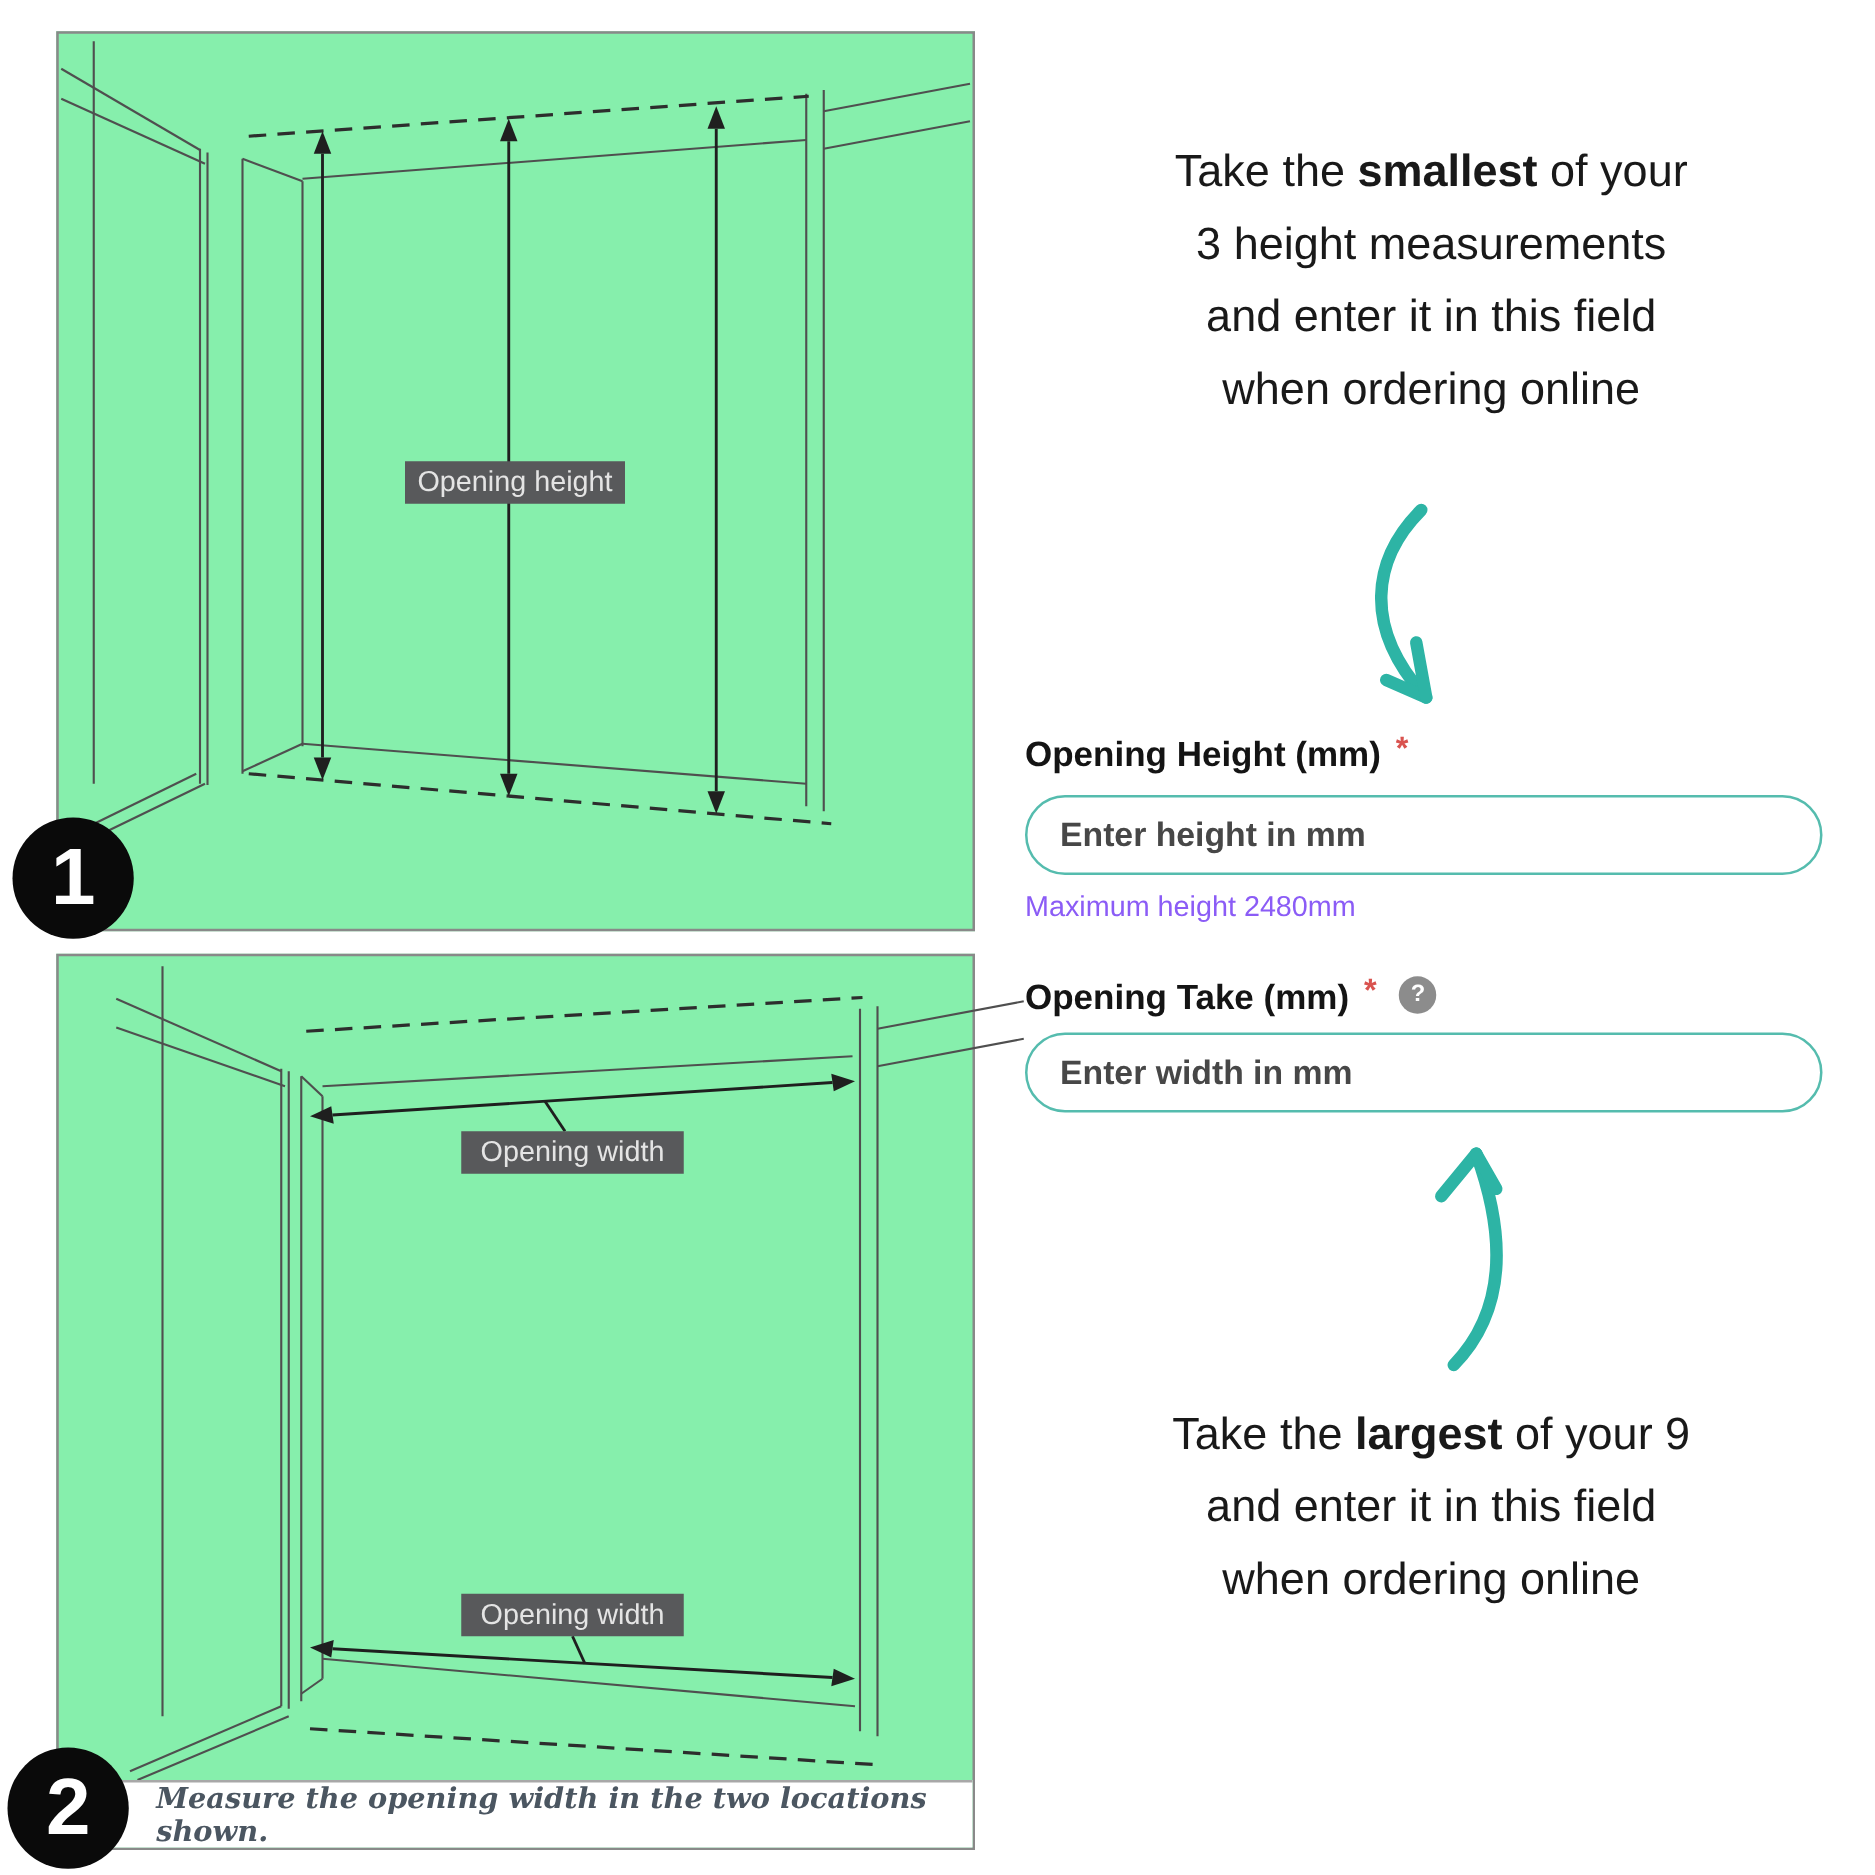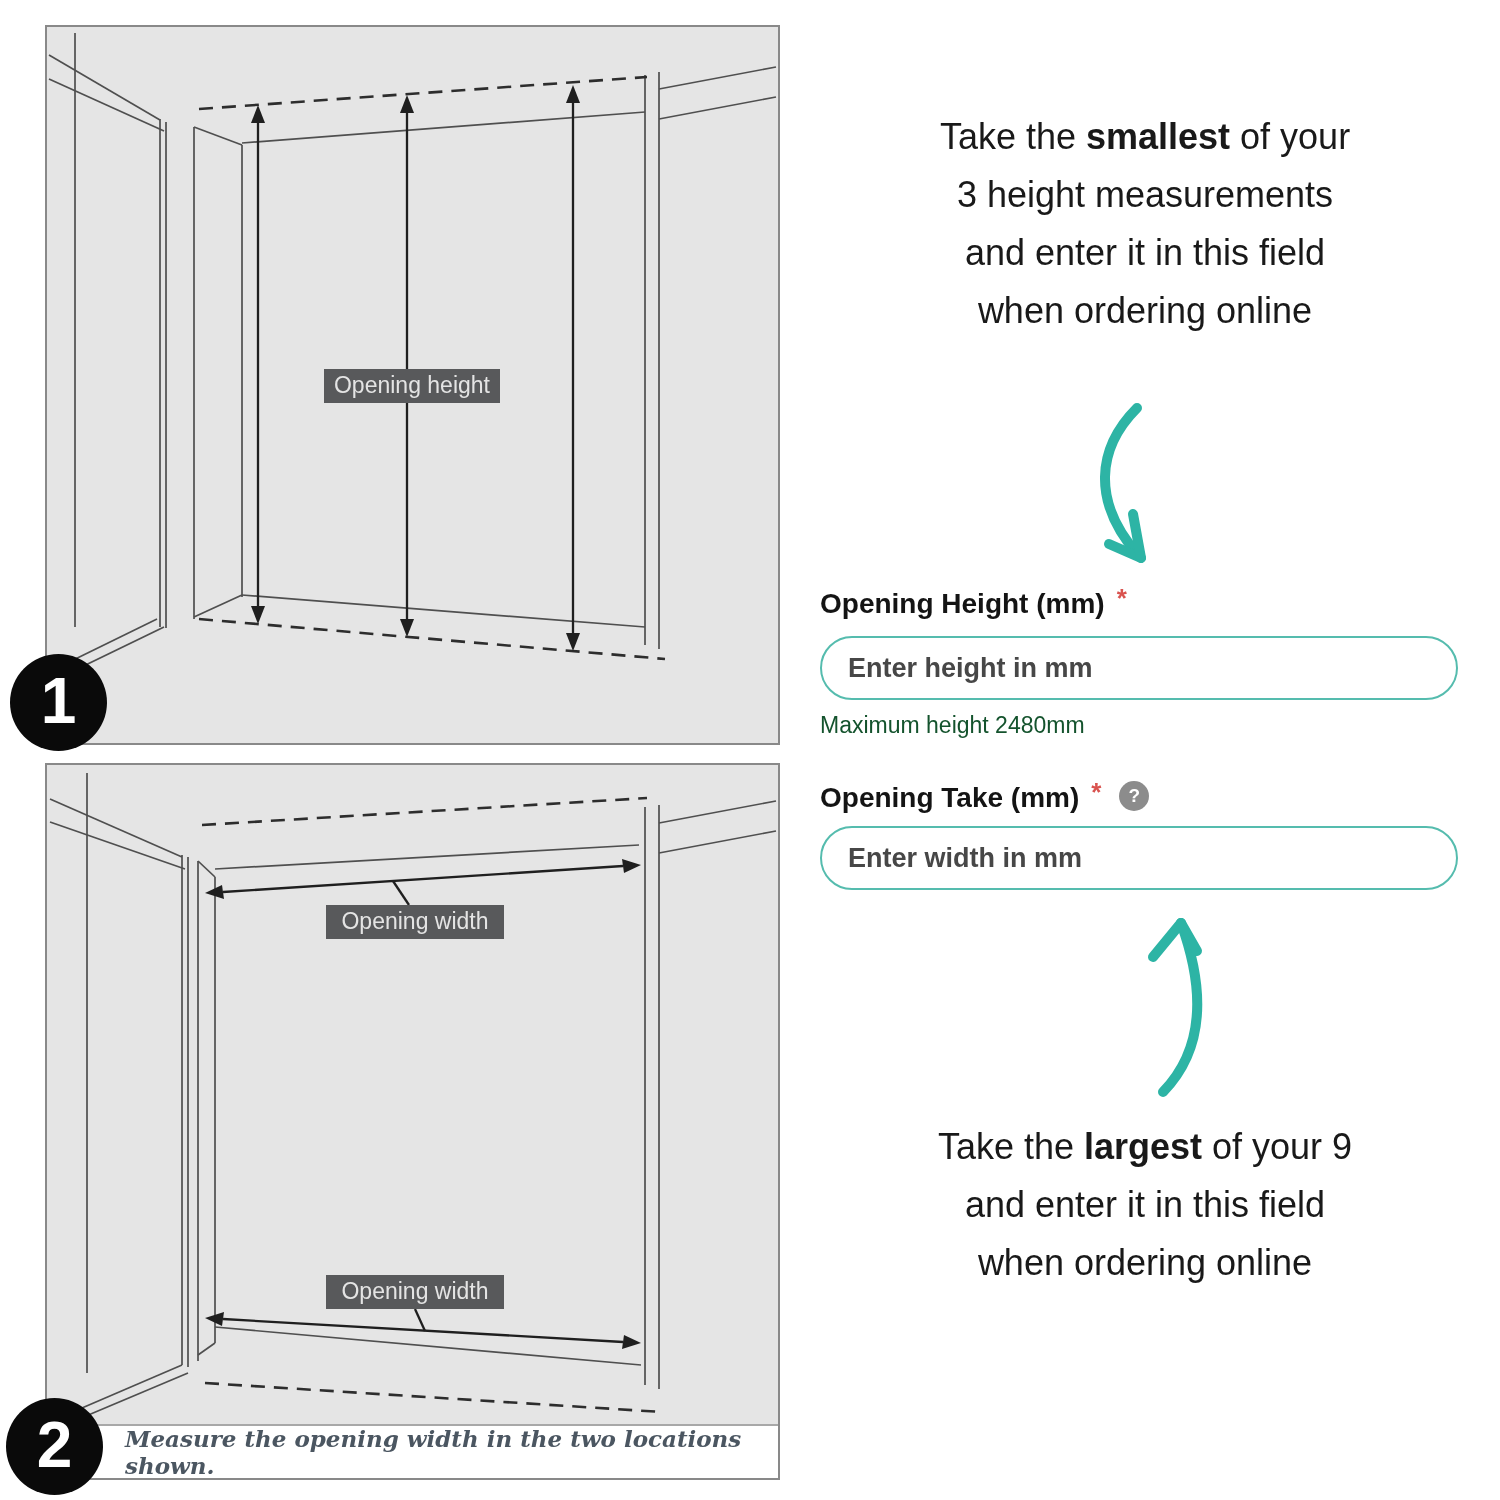--- a/index.html
+++ b/index.html
@@ -1,22 +1,22 @@
 <!DOCTYPE html>
 <html><head>
 <meta charset="utf-8">
 <style>
   html,body{margin:0;padding:0;background:#ffffff;}
   body{width:1500px;height:1500px;position:relative;overflow:hidden;
        font-family:"Liberation Sans",sans-serif;color:#1a1a1a;}
 
   
-  .panel{position:absolute;left:45px;width:735px;border:2px solid #898989;background:#e5e5e5;box-sizing:border-box;}
+  .panel{position:absolute;left:45px;width:735px;border:2px solid #898989;background:#86efac;box-sizing:border-box;}
   .panel-1{top:25px;height:720px;}
-  .panel-2{top:763px;height:717px;}
+  .panel-2{top:763px;height:717px;padding-left:43px;}
   .panel svg{display:block;}
   .caption-strip{position:absolute;left:0;right:0;bottom:0;height:52px;border-top:2px solid #a8a8a8;
                  display:flex;align-items:center;padding-left:78px;background:#fff;}
   .caption{font-family:"DejaVu Serif",serif;font-style:italic;font-weight:600;
            font-size:23px;color:#4b5661;letter-spacing:0px;}
 
   .badge{position:absolute;width:97px;height:97px;border-radius:50%;background:#0a0a0a;
          display:flex;align-items:center;justify-content:center;z-index:5;}
   .badge span{color:#ffffff;font-size:64px;font-weight:800;line-height:1;transform:translateY(-2px);}
   .badge-1{left:10px;top:654px;}
@@ -50,21 +50,21 @@
              display:flex;align-items:center;justify-content:center;font-size:19px;font-weight:700;
              margin-left:6px;transform:translateY(-2px);cursor:pointer;}
 
   .pill-input{position:absolute;left:820px;width:638px;height:64px;box-sizing:border-box;
               border:2px solid #55bcae;border-radius:32px;background:#fff;
               font-family:"Liberation Sans",sans-serif;font-size:27px;color:#0c4a6e;
               padding:0 26px;outline:none;font-weight:bold;}
   .pill-input::placeholder{color:#474747;opacity:1;}
   .input-h{top:636px;}
   .input-w{top:826px;}
-  .helper{position:absolute;left:820px;top:712px;font-size:23px;color:#14532d;}
+  .helper{position:absolute;left:820px;top:712px;font-size:23px;color:#8b5cf6;}
 </style>
 </head>
 <body>
 
 <div class="panel panel-1">
   <svg width="731" height="664" viewBox="0 0 731 664">
 
     <path class="ln" d="M28,6 V600"></path>
     <path class="ln" d="M2,28 L113,93"></path>
     <path class="ln" d="M2,52 L117,104"></path>

